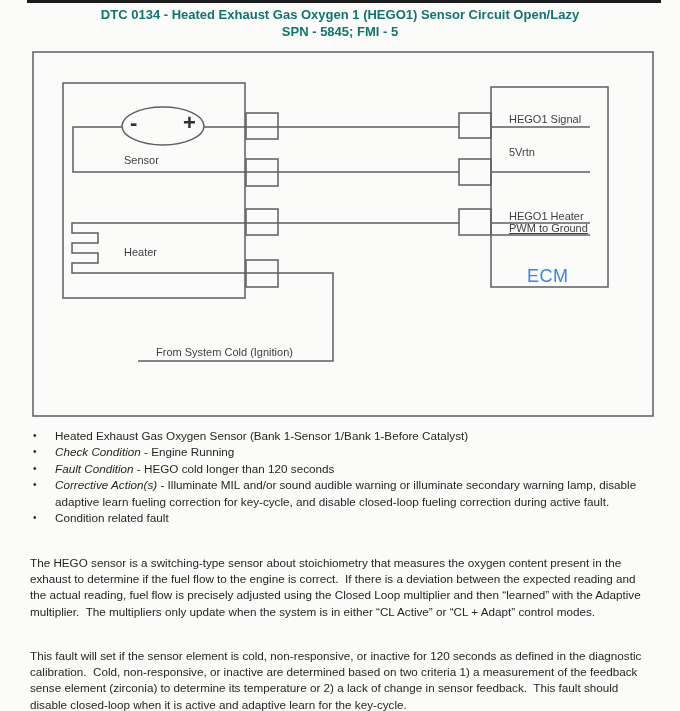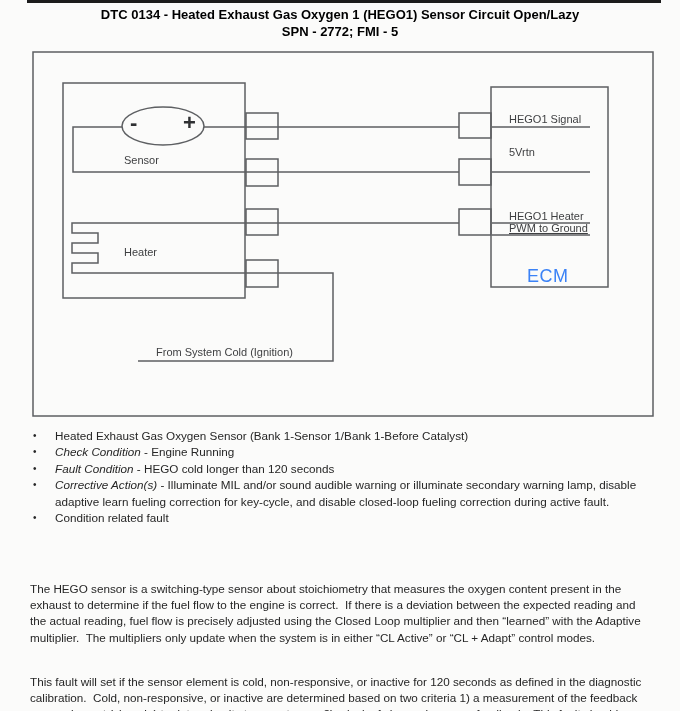--- a/index.html
+++ b/index.html
@@ -4,44 +4,44 @@
 <style>
   html,body{margin:0;padding:0;background:#e8e8e8;}
   .page{
     position:relative;width:680px;height:711px;margin:0 auto;
     background:#fbfbfa;overflow:hidden;
     font-family:"Liberation Sans","DejaVu Sans",sans-serif;
     color:#242424;
   }
   .top-rule{position:absolute;left:27px;top:0;width:634px;height:3px;background:#1c1c1c;}
   .title-wrap{position:absolute;left:0;top:6px;width:680px;text-align:center;}
-  .title-line{font-size:13px;font-weight:bold;color:#000000;line-height:17px;}
+  .title-line{font-size:13px;font-weight:bold;color:#0f766e;line-height:17px;}
   svg.diagram{position:absolute;left:0;top:0;}
   .dlabel{position:absolute;font-size:11px;color:#3e3f41;white-space:nowrap;}
   .sign{position:absolute;font-size:22px;font-weight:bold;color:#2f3032;line-height:22px;}
   .ecm-label{position:absolute;font-size:18px;color:#3b82f6;letter-spacing:0.5px;}
   .bullets{position:absolute;left:30px;top:428px;width:632px;}
   .li{position:relative;padding-left:25px;font-size:11.7px;line-height:16.4px;color:#262626;}
   .li .blt{position:absolute;left:3px;top:0;font-size:10px;line-height:16.4px;color:#262626;}
   .li .ital{font-style:italic;margin-top:34px;}
   .para{position:absolute;left:30px;width:620px;font-size:11.7px;line-height:16.2px;
-        color:#262626;white-space:pre-wrap;margin-top:26px;}
+        color:#262626;white-space:pre-wrap;}
   .p1{top:555px;}
   .p2{top:648px;}
 </style>
 </head>
 <body>
 
 <div class="page">
 
   <div class="top-rule"></div>
 
   <div class="title-wrap">
     <div class="title-line">DTC 0134 - Heated Exhaust Gas Oxygen 1 (HEGO1) Sensor Circuit Open/Lazy</div>
-    <div class="title-line">SPN - 2772; FMI - 5</div>
+    <div class="title-line">SPN - 5845; FMI - 5</div>
   </div>
 
   <svg class="diagram" width="680" height="420" viewBox="0 0 680 420" fill="none" stroke="#5d5f62" stroke-width="1.5">
     <rect x="33" y="52" width="620" height="364"></rect>
     <rect x="63" y="83" width="182" height="215"></rect>
     <ellipse cx="163" cy="126" rx="41" ry="19"></ellipse>
     <path d="M122 127 H73 V172 H459 M204 127 H459"></path>
     <path d="M459 223 H72 V233 H98 V243 H72 V253 H98 V263 H72 V273 H333 V361 H138"></path>
     <rect x="246" y="113" width="32" height="26"></rect>
     <rect x="246" y="159" width="32" height="27"></rect>

